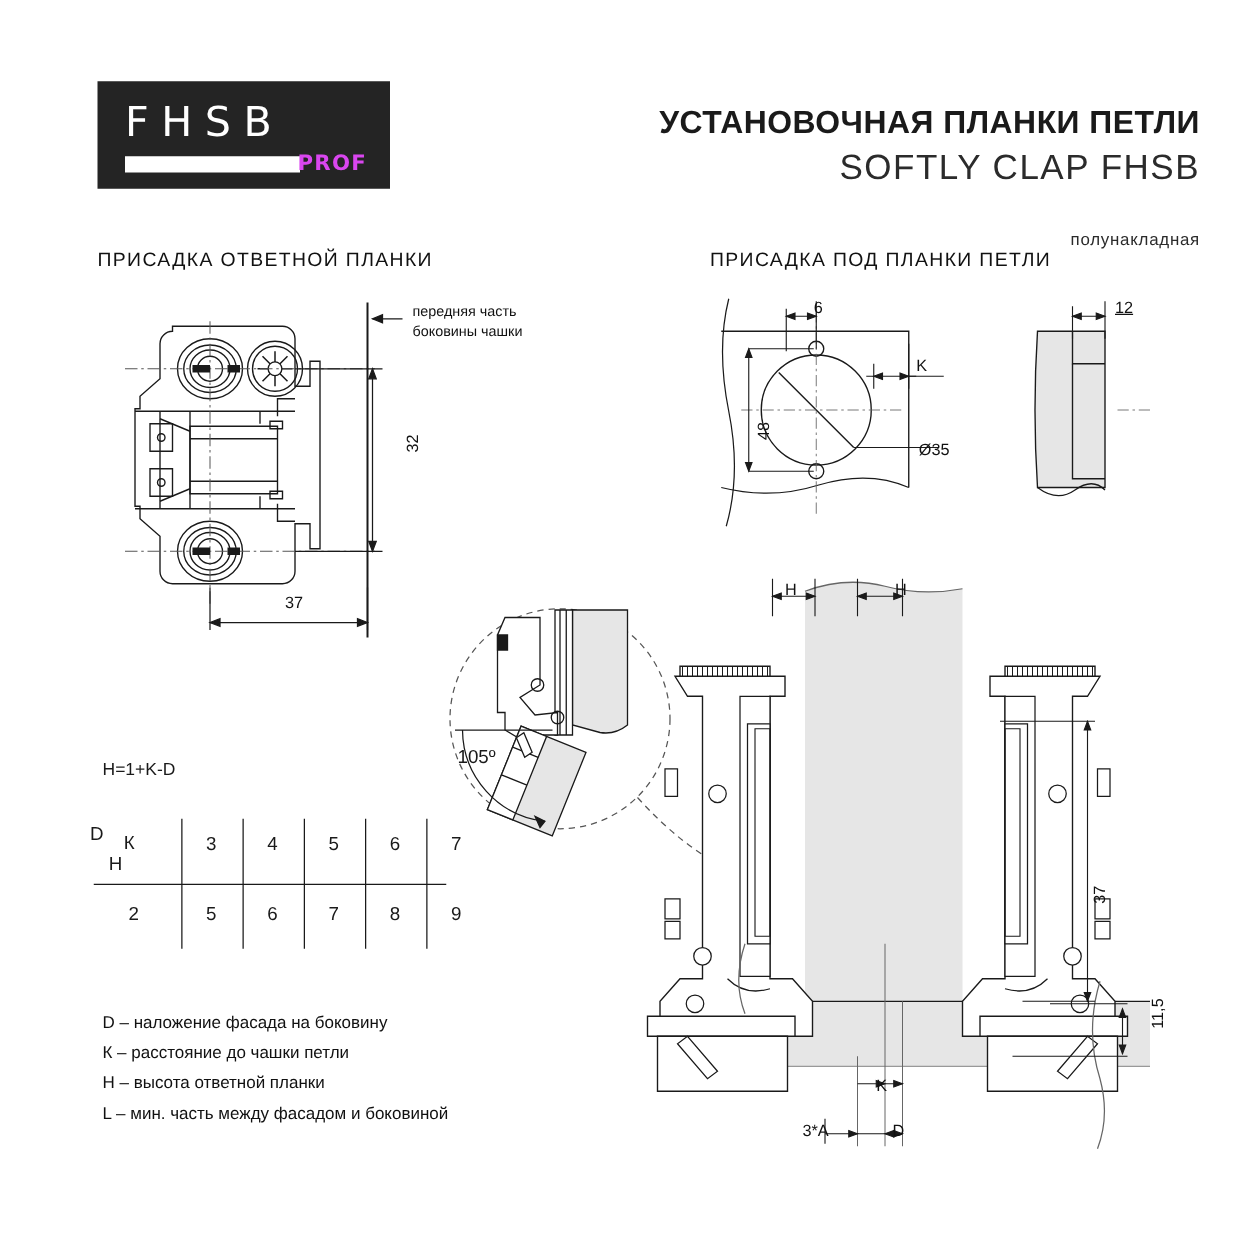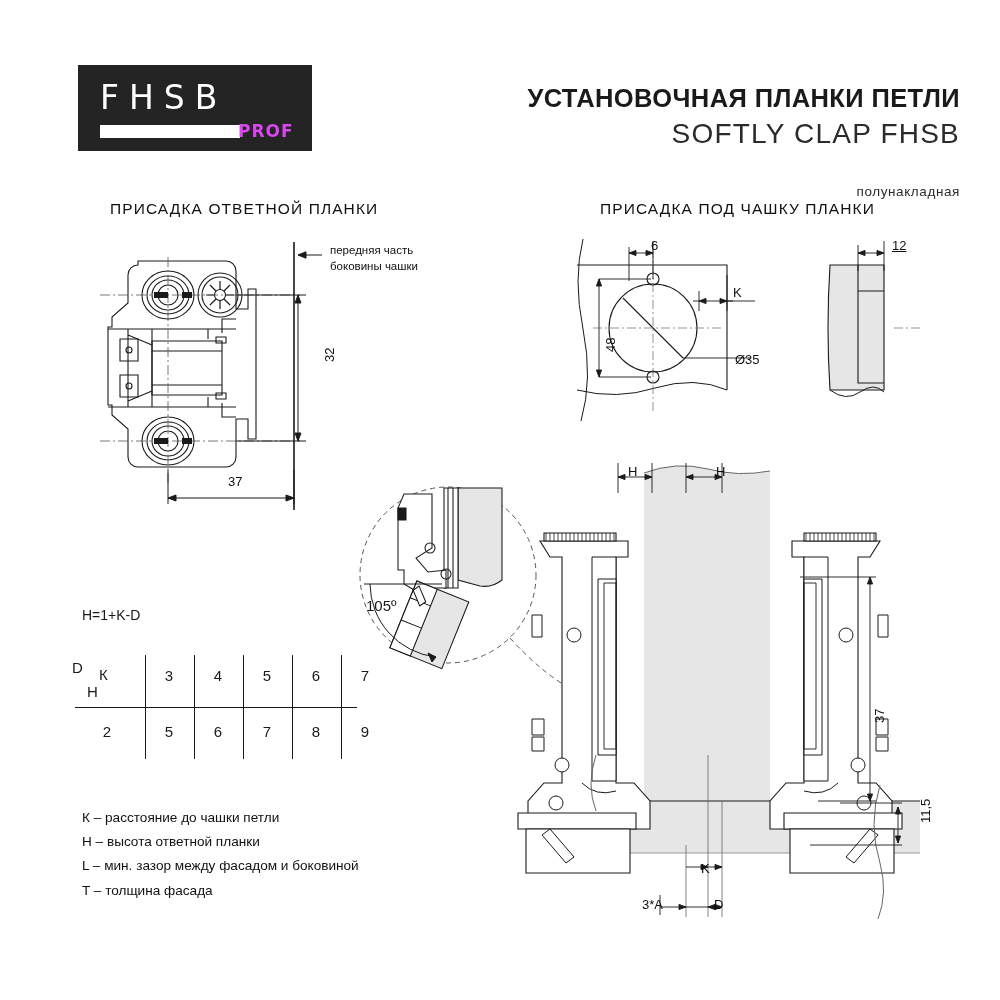--- a/index.html
+++ b/index.html
@@ -10,21 +10,21 @@
   #logo-box{left:78px;top:65px;width:234px;height:86px;background:#242424;}
   #logo-lemax{position:absolute;left:22px;top:13px;font-size:33px;letter-spacing:10px;
        color:#ffffff;font-weight:400;font-family:"DejaVu Sans",sans-serif;}
   #logo-bar{position:absolute;left:22px;top:60px;width:140px;height:13px;background:#ffffff;}
   #logo-prof{position:absolute;left:160px;top:56px;font-size:17px;letter-spacing:1px;
        color:#d946ef;font-weight:700;font-family:"DejaVu Sans",sans-serif;}
   #title-main{right:40px;top:84px;font-size:25.5px;font-weight:700;letter-spacing:.4px;text-align:right;}
   #title-sub{right:40px;top:118px;font-size:28px;font-weight:400;letter-spacing:1.2px;text-align:center;color:#2b2b2b;}
   #title-sub2{right:40px;top:145px;font-size:13.5px;font-weight:400;letter-spacing:.6px;text-align:center;color:#2b2b2b;margin-top:39px;}
   
-  .sec-head{font-size:15.5px;letter-spacing:1.1px;font-weight:400;color:#111;margin-left:32px;}
+  .sec-head{font-size:15.5px;letter-spacing:1.1px;font-weight:400;color:#111;}
   #sec1{left:78px;top:200px;}
   #sec2{left:568px;top:200px;}
   
   .dim{font-size:13px;color:#111;}
   .dim-rot{font-size:13px;color:#111;transform:rotate(-90deg);transform-origin:left top;white-space:nowrap;}
   .note{font-size:11.5px;color:#111;line-height:16px;}
   
   #formula{left:82px;top:607px;font-size:14px;}
   #legend{left:82px;top:806px;font-size:13.6px;line-height:24.2px;color:#111;}
   
@@ -41,21 +41,21 @@
   <span id="logo-lemax">FHSB</span>
   <span id="logo-bar"></span>
   <span id="logo-prof">PROF</span>
 </div>
 
 <div class="abs" id="title-main">УСТАНОВОЧНАЯ ПЛАНКИ ПЕТЛИ</div>
 <div class="abs" id="title-sub">SOFTLY CLAP FHSB</div>
 <div class="abs" id="title-sub2">полунакладная</div>
 
 <div class="abs sec-head" id="sec1">ПРИСАДКА ОТВЕТНОЙ ПЛАНКИ</div>
-<div class="abs sec-head" id="sec2">ПРИСАДКА ПОД ЧАШКУ ПЛАНКИ</div>
+<div class="abs sec-head" id="sec2">ПРИСАДКА ПОД ПЛАНКИ ПЕТЛИ</div>
 
 <svg class="abs" style="left:90px;top:255px;" width="230" height="230" viewBox="0 0 230 230">
   <g fill="none" stroke="#1a1a1a" stroke-width="1.1">
 
     <path d="M48 6 h88 a10 10 0 0 1 10 10 v38 h12 v-20 h8 v150 h-8 v-20 h-12 v38 a10 10 0 0 1 -10 10 h-88 a10 10 0 0 1 -10 -10 v-28 l-16 -14 v-10 h-4 v-78 h4 v-10 l16 -14 v-28 a10 10 0 0 1 10 -10 z"></path>
 
     <path d="M18 74 h128 M18 152 h128"></path>
     <path d="M38 74 v78 M62 74 v78"></path>
     <path d="M30 84 h18 v22 h-18 z"></path>
     <path d="M30 120 h18 v22 h-18 z"></path>
@@ -338,17 +338,17 @@
   <div class="cell" style="left:270px;top:12px;">7</div>
   <div class="cell" style="left:12px;top:68px;">2</div>
   <div class="cell" style="left:74px;top:68px;">5</div>
   <div class="cell" style="left:123px;top:68px;">6</div>
   <div class="cell" style="left:172px;top:68px;">7</div>
   <div class="cell" style="left:221px;top:68px;">8</div>
   <div class="cell" style="left:270px;top:68px;">9</div>
 </div>
 
 <div class="abs" id="legend">
+  <div>D – наложение фасада на боковину</div>
   <div>К – расстояние до чашки петли</div>
   <div>H – высота ответной планки</div>
-  <div>L – мин. зазор между фасадом и боковиной</div>
-  <div>T – толщина фасада</div>
+  <div>L – мин. часть между фасадом и боковиной</div>
 </div>
 
 </body></html>

